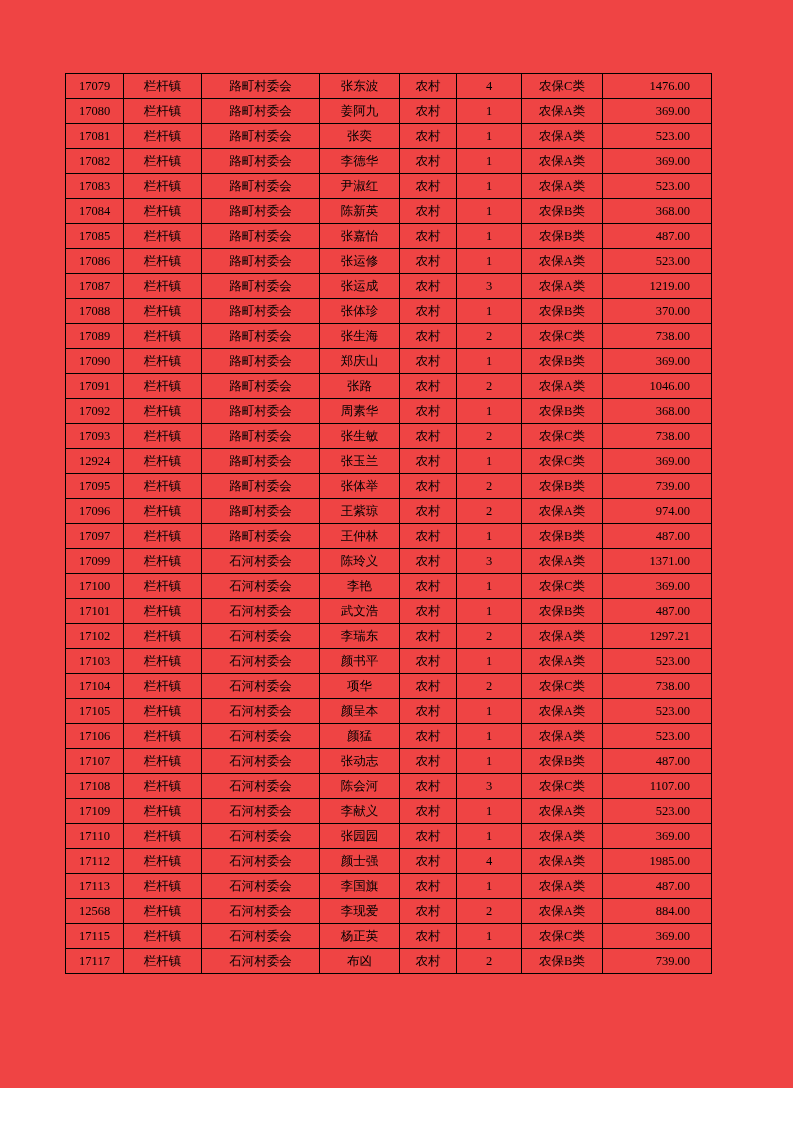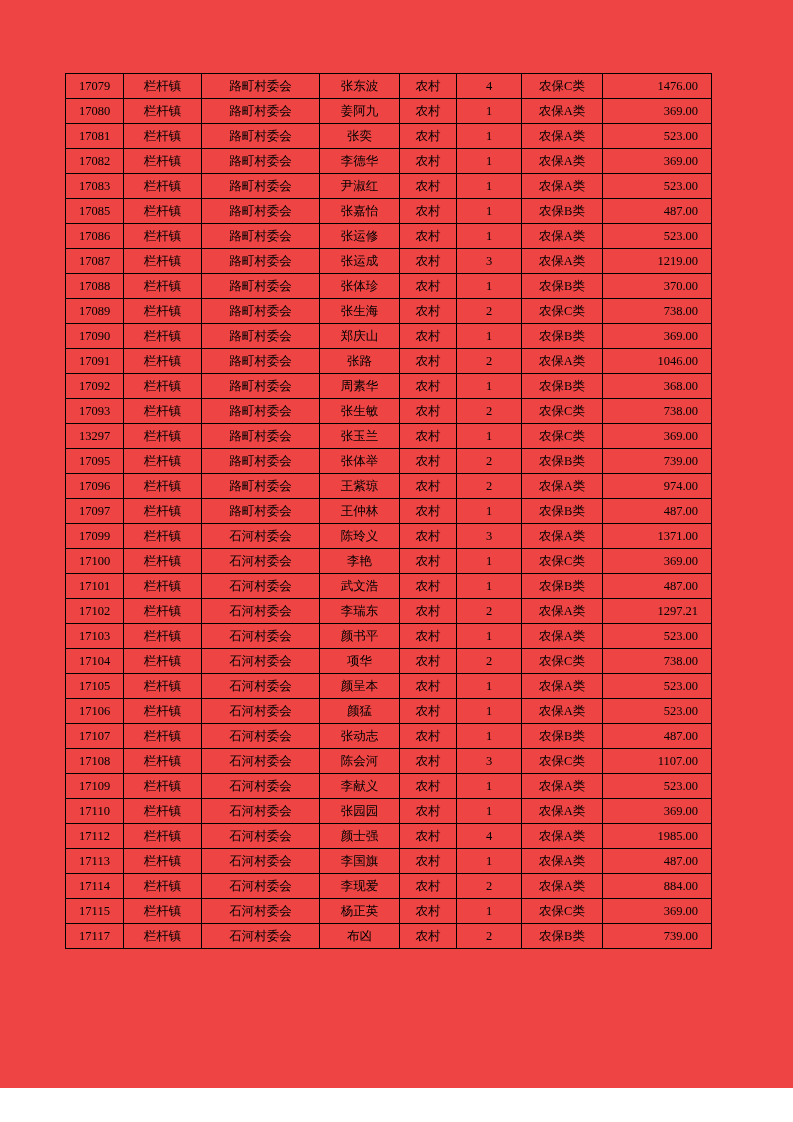--- a/index.html
+++ b/index.html
@@ -28,21 +28,21 @@
     font-size: 12.5px;
     color: #000000;
     text-align: center;
     vertical-align: middle;
     white-space: nowrap;
     overflow: hidden;
     padding: 0 2px;
   }
   table.roster td.col-amount {
     text-align: right;
-    padding-right: 13px;
+    padding-right: 21px;
   }
   col.c-id       { width: 58px;  }
   col.c-town     { width: 78px;  }
   col.c-village  { width: 118px; }
   col.c-name     { width: 80px;  }
   col.c-type     { width: 57px;  }
   col.c-count    { width: 65px;  }
   col.c-category { width: 81px;  }
   col.c-amount   { width: 109px; }
 </style>
@@ -106,20 +106,30 @@
           <td class="col-id">17083</td>
           <td class="col-town">栏杆镇</td>
           <td class="col-village">路町村委会</td>
           <td class="col-name">尹淑红</td>
           <td class="col-type">农村</td>
           <td class="col-count">1</td>
           <td class="col-category">农保A类</td>
           <td class="col-amount">523.00</td>
         </tr>
         <tr>
+          <td class="col-id">17084</td>
+          <td class="col-town">栏杆镇</td>
+          <td class="col-village">路町村委会</td>
+          <td class="col-name">陈新英</td>
+          <td class="col-type">农村</td>
+          <td class="col-count">1</td>
+          <td class="col-category">农保B类</td>
+          <td class="col-amount">368.00</td>
+        </tr>
+        <tr>
           <td class="col-id">17085</td>
           <td class="col-town">栏杆镇</td>
           <td class="col-village">路町村委会</td>
           <td class="col-name">张嘉怡</td>
           <td class="col-type">农村</td>
           <td class="col-count">1</td>
           <td class="col-category">农保B类</td>
           <td class="col-amount">487.00</td>
         </tr>
         <tr>
@@ -196,21 +206,21 @@
           <td class="col-id">17093</td>
           <td class="col-town">栏杆镇</td>
           <td class="col-village">路町村委会</td>
           <td class="col-name">张生敏</td>
           <td class="col-type">农村</td>
           <td class="col-count">2</td>
           <td class="col-category">农保C类</td>
           <td class="col-amount">738.00</td>
         </tr>
         <tr>
-          <td class="col-id">13297</td>
+          <td class="col-id">12924</td>
           <td class="col-town">栏杆镇</td>
           <td class="col-village">路町村委会</td>
           <td class="col-name">张玉兰</td>
           <td class="col-type">农村</td>
           <td class="col-count">1</td>
           <td class="col-category">农保C类</td>
           <td class="col-amount">369.00</td>
         </tr>
         <tr>
           <td class="col-id">17095</td>
@@ -376,21 +386,21 @@
           <td class="col-id">17113</td>
           <td class="col-town">栏杆镇</td>
           <td class="col-village">石河村委会</td>
           <td class="col-name">李国旗</td>
           <td class="col-type">农村</td>
           <td class="col-count">1</td>
           <td class="col-category">农保A类</td>
           <td class="col-amount">487.00</td>
         </tr>
         <tr>
-          <td class="col-id">17114</td>
+          <td class="col-id">12568</td>
           <td class="col-town">栏杆镇</td>
           <td class="col-village">石河村委会</td>
           <td class="col-name">李现爱</td>
           <td class="col-type">农村</td>
           <td class="col-count">2</td>
           <td class="col-category">农保A类</td>
           <td class="col-amount">884.00</td>
         </tr>
         <tr>
           <td class="col-id">17115</td>

